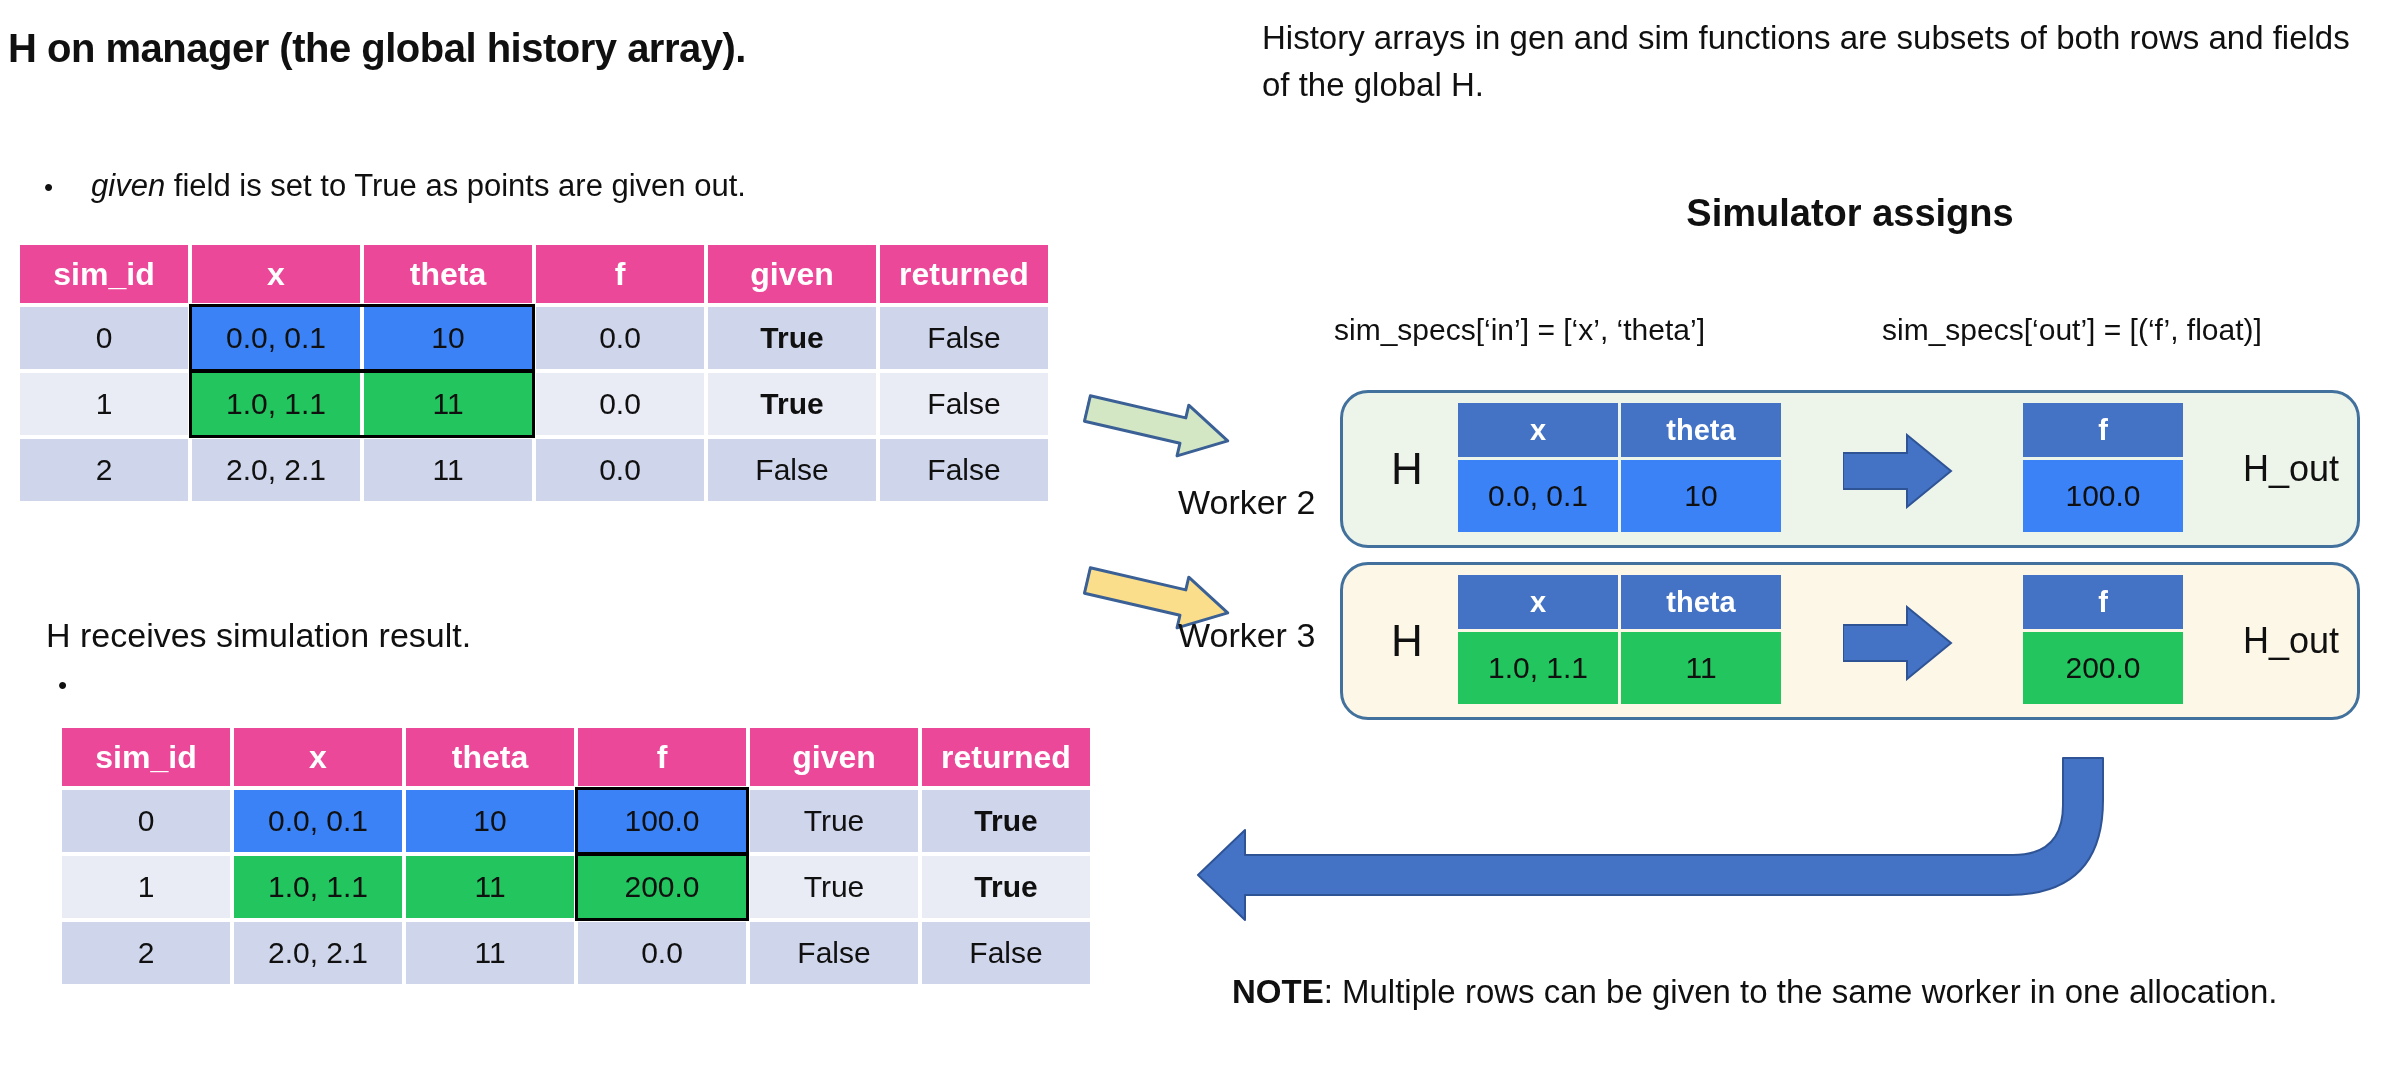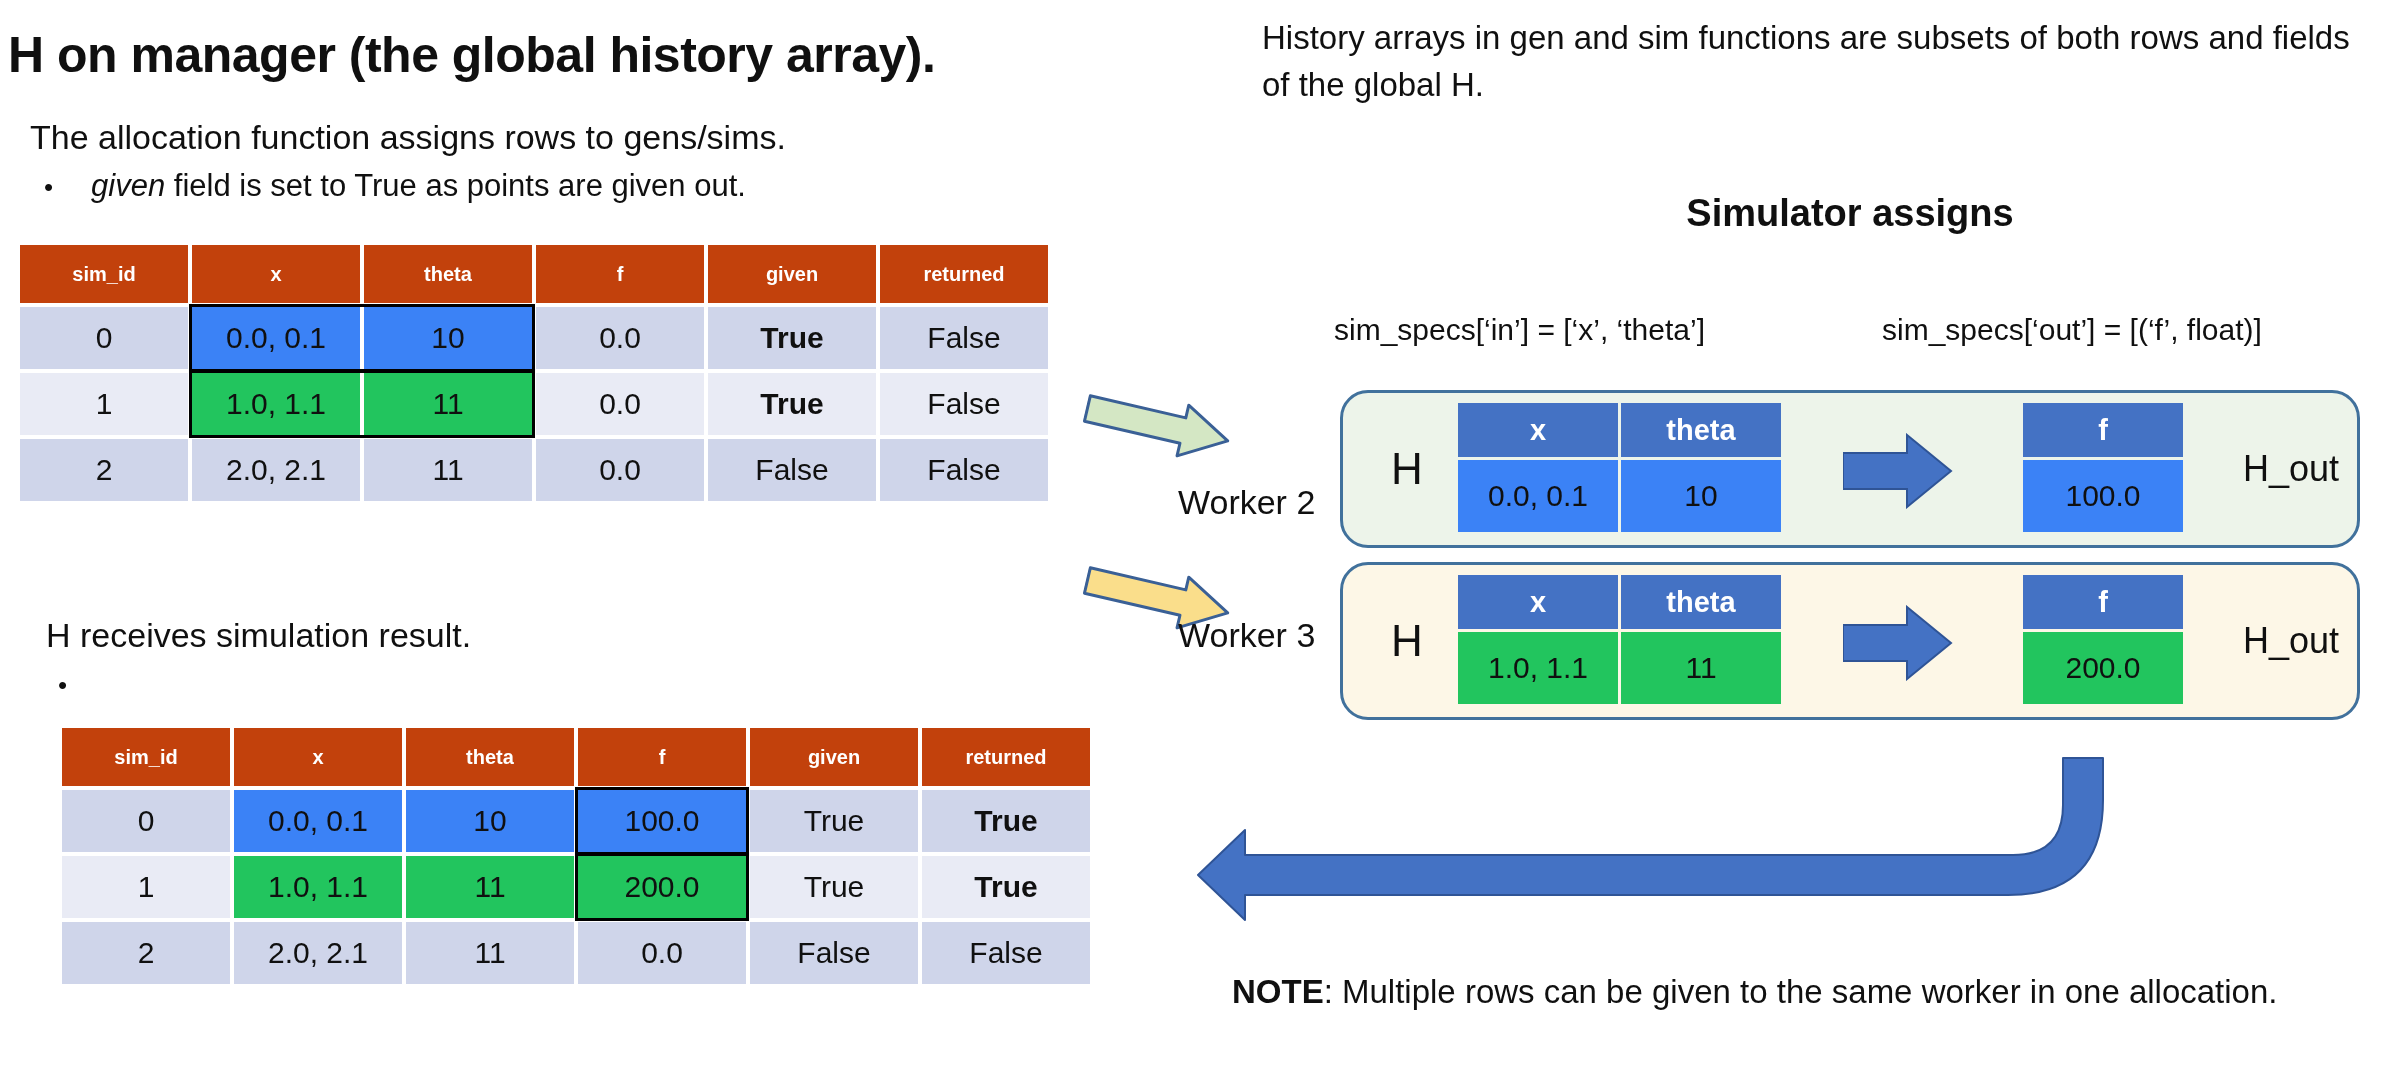--- a/index.html
+++ b/index.html
@@ -2,33 +2,33 @@
 <html><head>
 <meta charset="utf-8">
 <style>
   html,body{margin:0;padding:0;background:#fff;}
   #slide{
     position:relative;width:2388px;height:1092px;background:#ffffff;
     font-family:"Liberation Sans","DejaVu Sans",sans-serif;color:#101010;overflow:hidden;
   }
   .abs{position:absolute;}
   
-  .title{font-size:50px;font-weight:bold;letter-spacing:-0.5px;}
+  .title{font-size:40px;font-weight:bold;letter-spacing:-0.5px;}
   .para{font-size:34px;}
   .bullet-line{font-size:31px;display:flex;align-items:baseline;}
   .bullet-dot{font-size:26px;margin-right:38px;}
   .ital{font-style:italic;}
   .note-para{font-size:33px;line-height:47px;}
   .b{font-weight:bold;}
   .sim-heading{font-size:38px;font-weight:bold;text-align:center;}
   .specs{font-size:30px;}
   .worker-label{font-size:34px;}
   
   .htable{display:grid;grid-template-columns:repeat(6,168px);gap:4px;background:#ffffff;}
-  .hc{height:58px;background:#c2410c;color:#ffffff;font-weight:bold;font-size:20px;
+  .hc{height:58px;background:#ec4899;color:#ffffff;font-weight:bold;font-size:32px;
       display:flex;align-items:center;justify-content:center;}
   .bc{height:62px;font-size:30px;display:flex;align-items:center;justify-content:center;}
   .lav{background:#CFD5EA;}
   .lav2{background:#E9EBF5;}
   .grn{background:#3b82f6;}
   .yel{background:#22c55e;}
   .overlay{position:absolute;border:3px solid #000;pointer-events:none;}
   
   .wbox{position:absolute;width:1014px;height:152px;border:3px solid #41719C;border-radius:28px;}
   .wbox.g{background:#EDF4EA;}
@@ -44,21 +44,20 @@
   .warrow{position:absolute;left:500px;top:40px;}
   .ext-arrow{position:absolute;transform:rotate(13deg);transform-origin:left center;}
 </style>
 </head>
 <body>
 
 <div id="slide">
 
   <div class="abs title" style="left:8px;top:26px;">H on manager (the global history array).</div>
 
-  <div class="abs para" style="left:30px;top:118px;">The allocation function assigns rows to gens/sims.</div>
 
   <div class="abs bullet-line" style="left:44px;top:168px;">
     <span class="bullet-dot">•</span>
     <span><span class="ital">given</span><span> field is set to True as points are given out.</span></span>
   </div>
 
   <div class="abs" style="left:20px;top:245px;">
     <div class="htable">
       <div class="hc">sim_id</div>
       <div class="hc">x</div>

